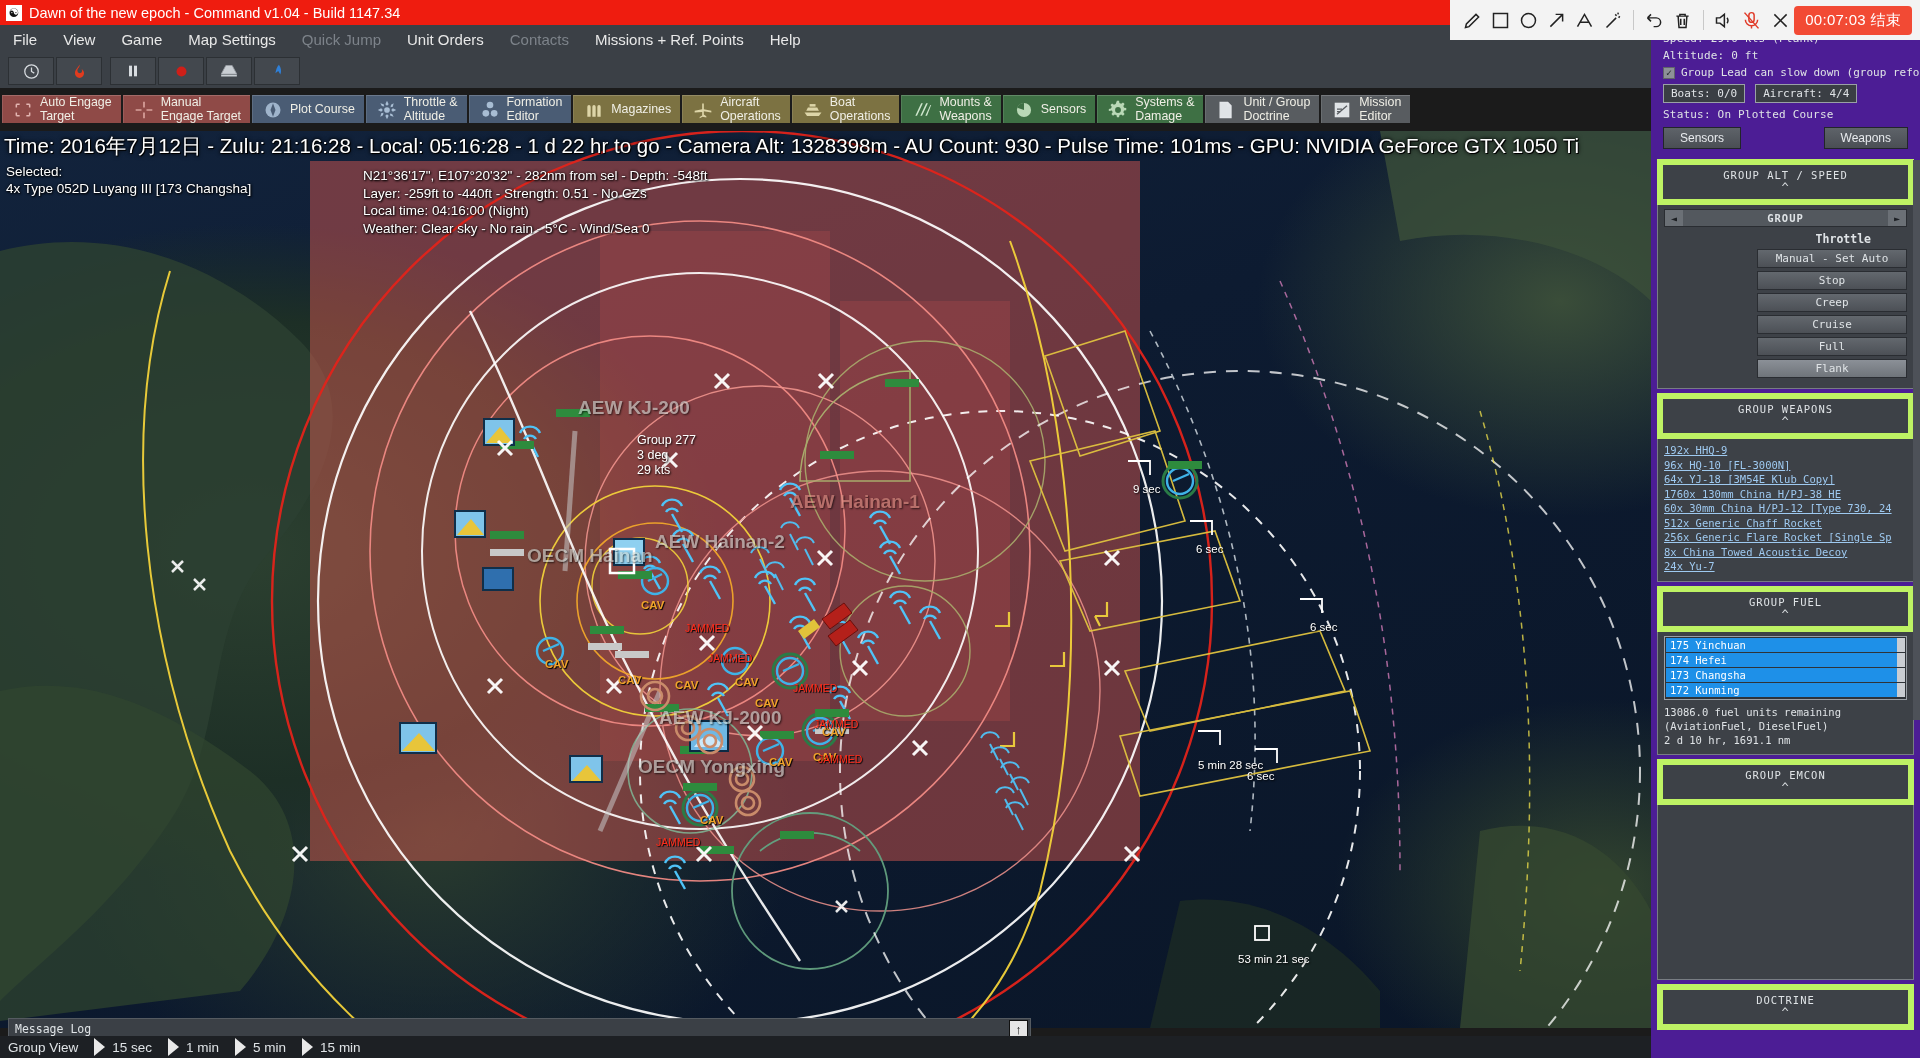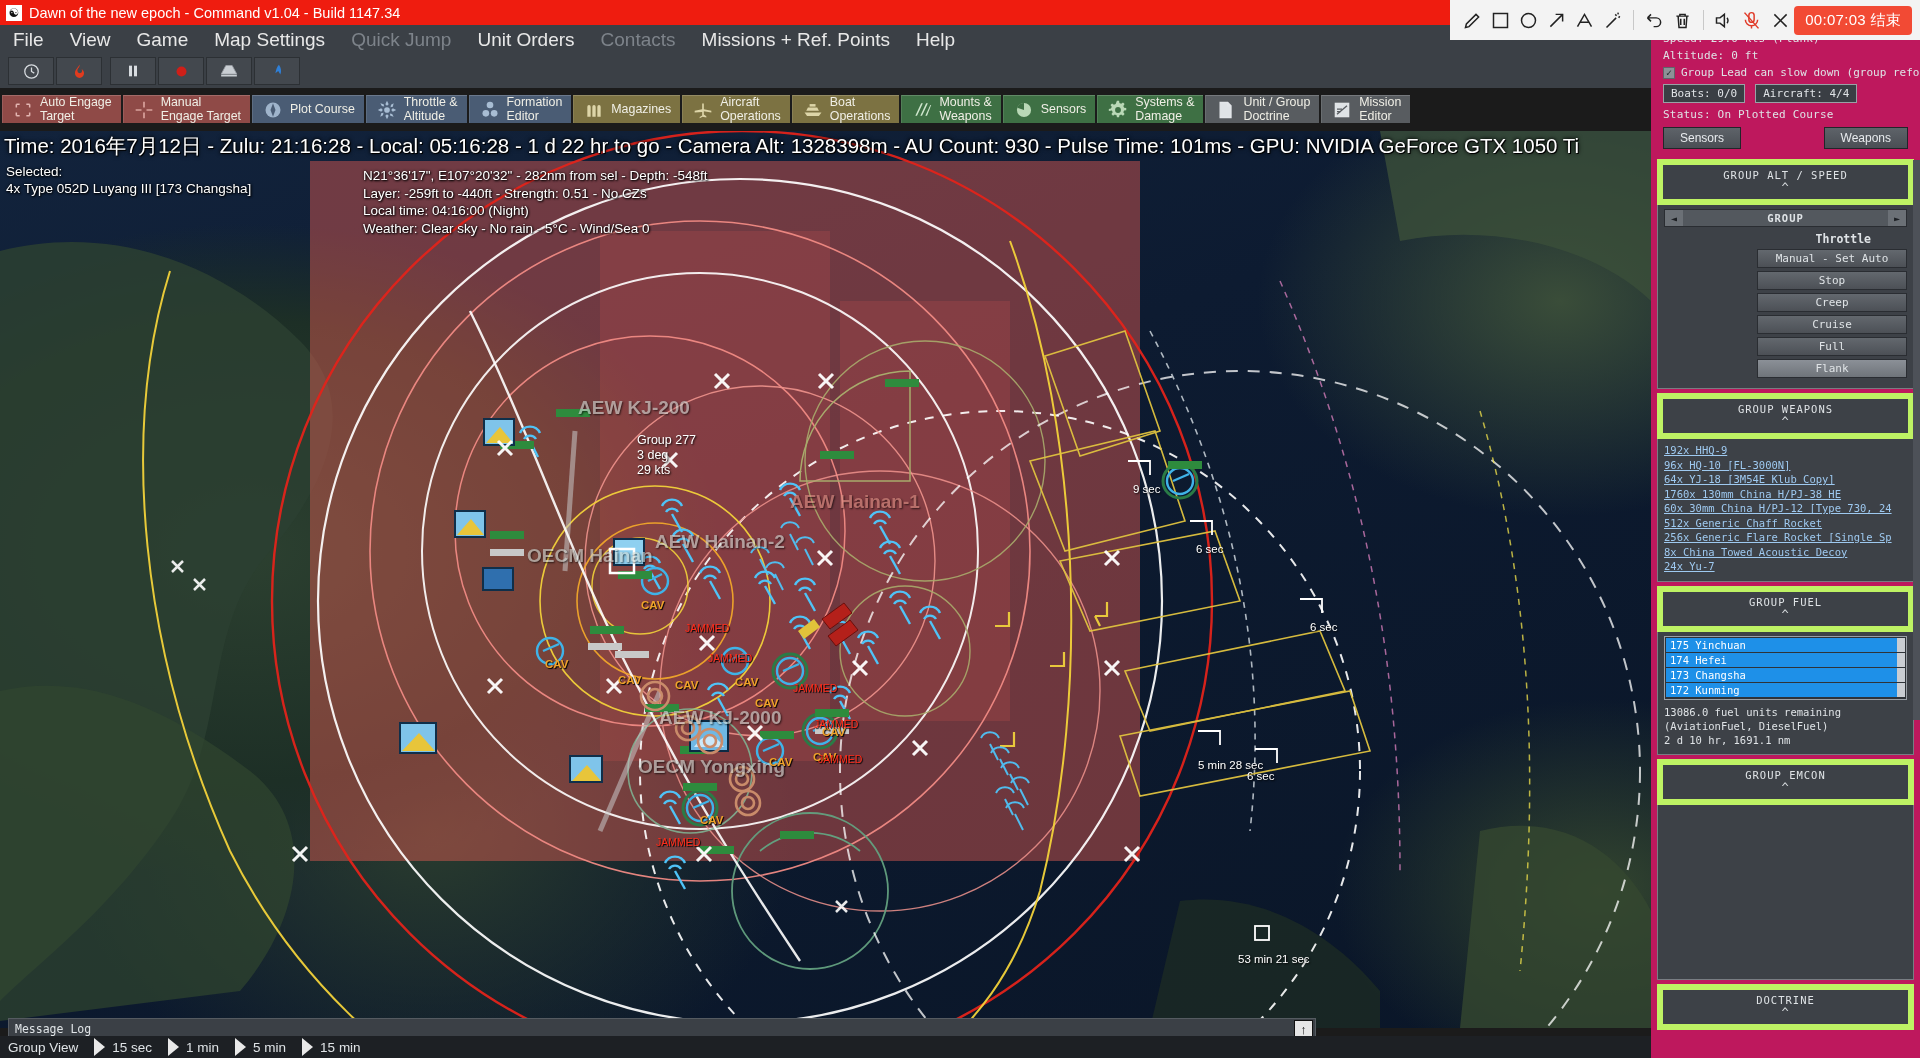--- a/index.html
+++ b/index.html
@@ -33,21 +33,21 @@
   .rec-sep{width:1px;height:20px;background:#c8c8c8;margin:0 6px;}
   .rec-timer{
     margin-left:0;background:#f24a34;color:#fff;border-radius:4px;
     font-size:15px;padding:5px 11px;white-space:nowrap;letter-spacing:.3px;
   }
 
   
   .menubar{
     position:absolute;left:0;top:25px;width:1651px;height:29px;
     background:#3b4046;display:flex;align-items:center;z-index:40;
-    font-size:19px;color:#e8e8e8;
+    font-size:15px;color:#e8e8e8;
   }
   .menubar .mi{padding:0 13px;line-height:29px;cursor:default;}
   .menubar .mi.dim{color:#7d838a;}
 
   
   .icontb{
     position:absolute;left:0;top:54px;width:1651px;height:34px;
     background:#3b4046;display:flex;align-items:center;padding-left:8px;gap:2px;z-index:40;
   }
   .itb{
@@ -109,21 +109,21 @@
   .mlabel.jam{font-size:10.5px;font-weight:normal;color:#ff2a18;text-shadow:1px 1px 1px #000;}
   .mlabel.tim{font-size:11.5px;color:#ffffff;text-shadow:1px 1px 2px #000;}
 
   .grouptip{
     position:absolute;left:637px;top:302px;z-index:14;color:#fff;font-size:12.5px;
     line-height:15px;text-shadow:1px 1px 2px #000;
   }
 
   
   .msglog{
-    position:absolute;left:8px;top:1018px;width:1308px;height:22px;
+    position:absolute;left:8px;top:1018px;width:1023px;height:22px;
     background:#3b4046;border:1px solid #555b61;z-index:45;
     display:flex;align-items:center;
   }
   .msglog .t{color:#dfe3e6;font-family:"DejaVu Sans Mono",monospace;font-size:11.5px;padding-left:6px;}
   .msglog .up{
     position:absolute;right:2px;top:1px;width:19px;height:18px;background:#e6e6e6;
     border:1px solid #111;display:flex;align-items:center;justify-content:center;
     color:#111;font-size:13px;cursor:pointer;
   }
 
@@ -135,21 +135,21 @@
   .bottombar .gv{padding:0 8px;}
   .bottombar .step{display:flex;align-items:center;gap:7px;padding-right:8px;cursor:pointer;padding-left:8px;}
   .bottombar .step .arr{
     width:0;height:0;border-top:9px solid transparent;border-bottom:9px solid transparent;
     border-left:11px solid #e9e9e9;
   }
 
   
   .side{
     position:absolute;left:1651px;top:0;width:269px;height:1058px;
-    background:#be185d;color:#dfe3e6;
+    background:#4c1d95;color:#dfe3e6;
     font-family:"DejaVu Sans Mono",monospace;font-size:11px;z-index:50;
     overflow:hidden;
   }
   .side .sbar{position:absolute;right:0;top:160px;width:7px;height:560px;background:#4d5158;}
   .s-line{padding:2px 8px 2px 12px;white-space:nowrap;letter-spacing:.2px;}
   .s-line.top{margin-top:-4px;color:#c9cdd2;}
   .s-chk{display:flex;align-items:center;gap:6px;padding:2px 6px 2px 12px;white-space:nowrap;}
   .s-chk .box{width:12px;height:12px;background:#8d9197;border:1px solid #60646a;
      display:flex;align-items:center;justify-content:center;color:#2b2e33;font-size:10px;flex:0 0 auto;}
   .s-pills{display:flex;gap:10px;padding:3px 12px;}

